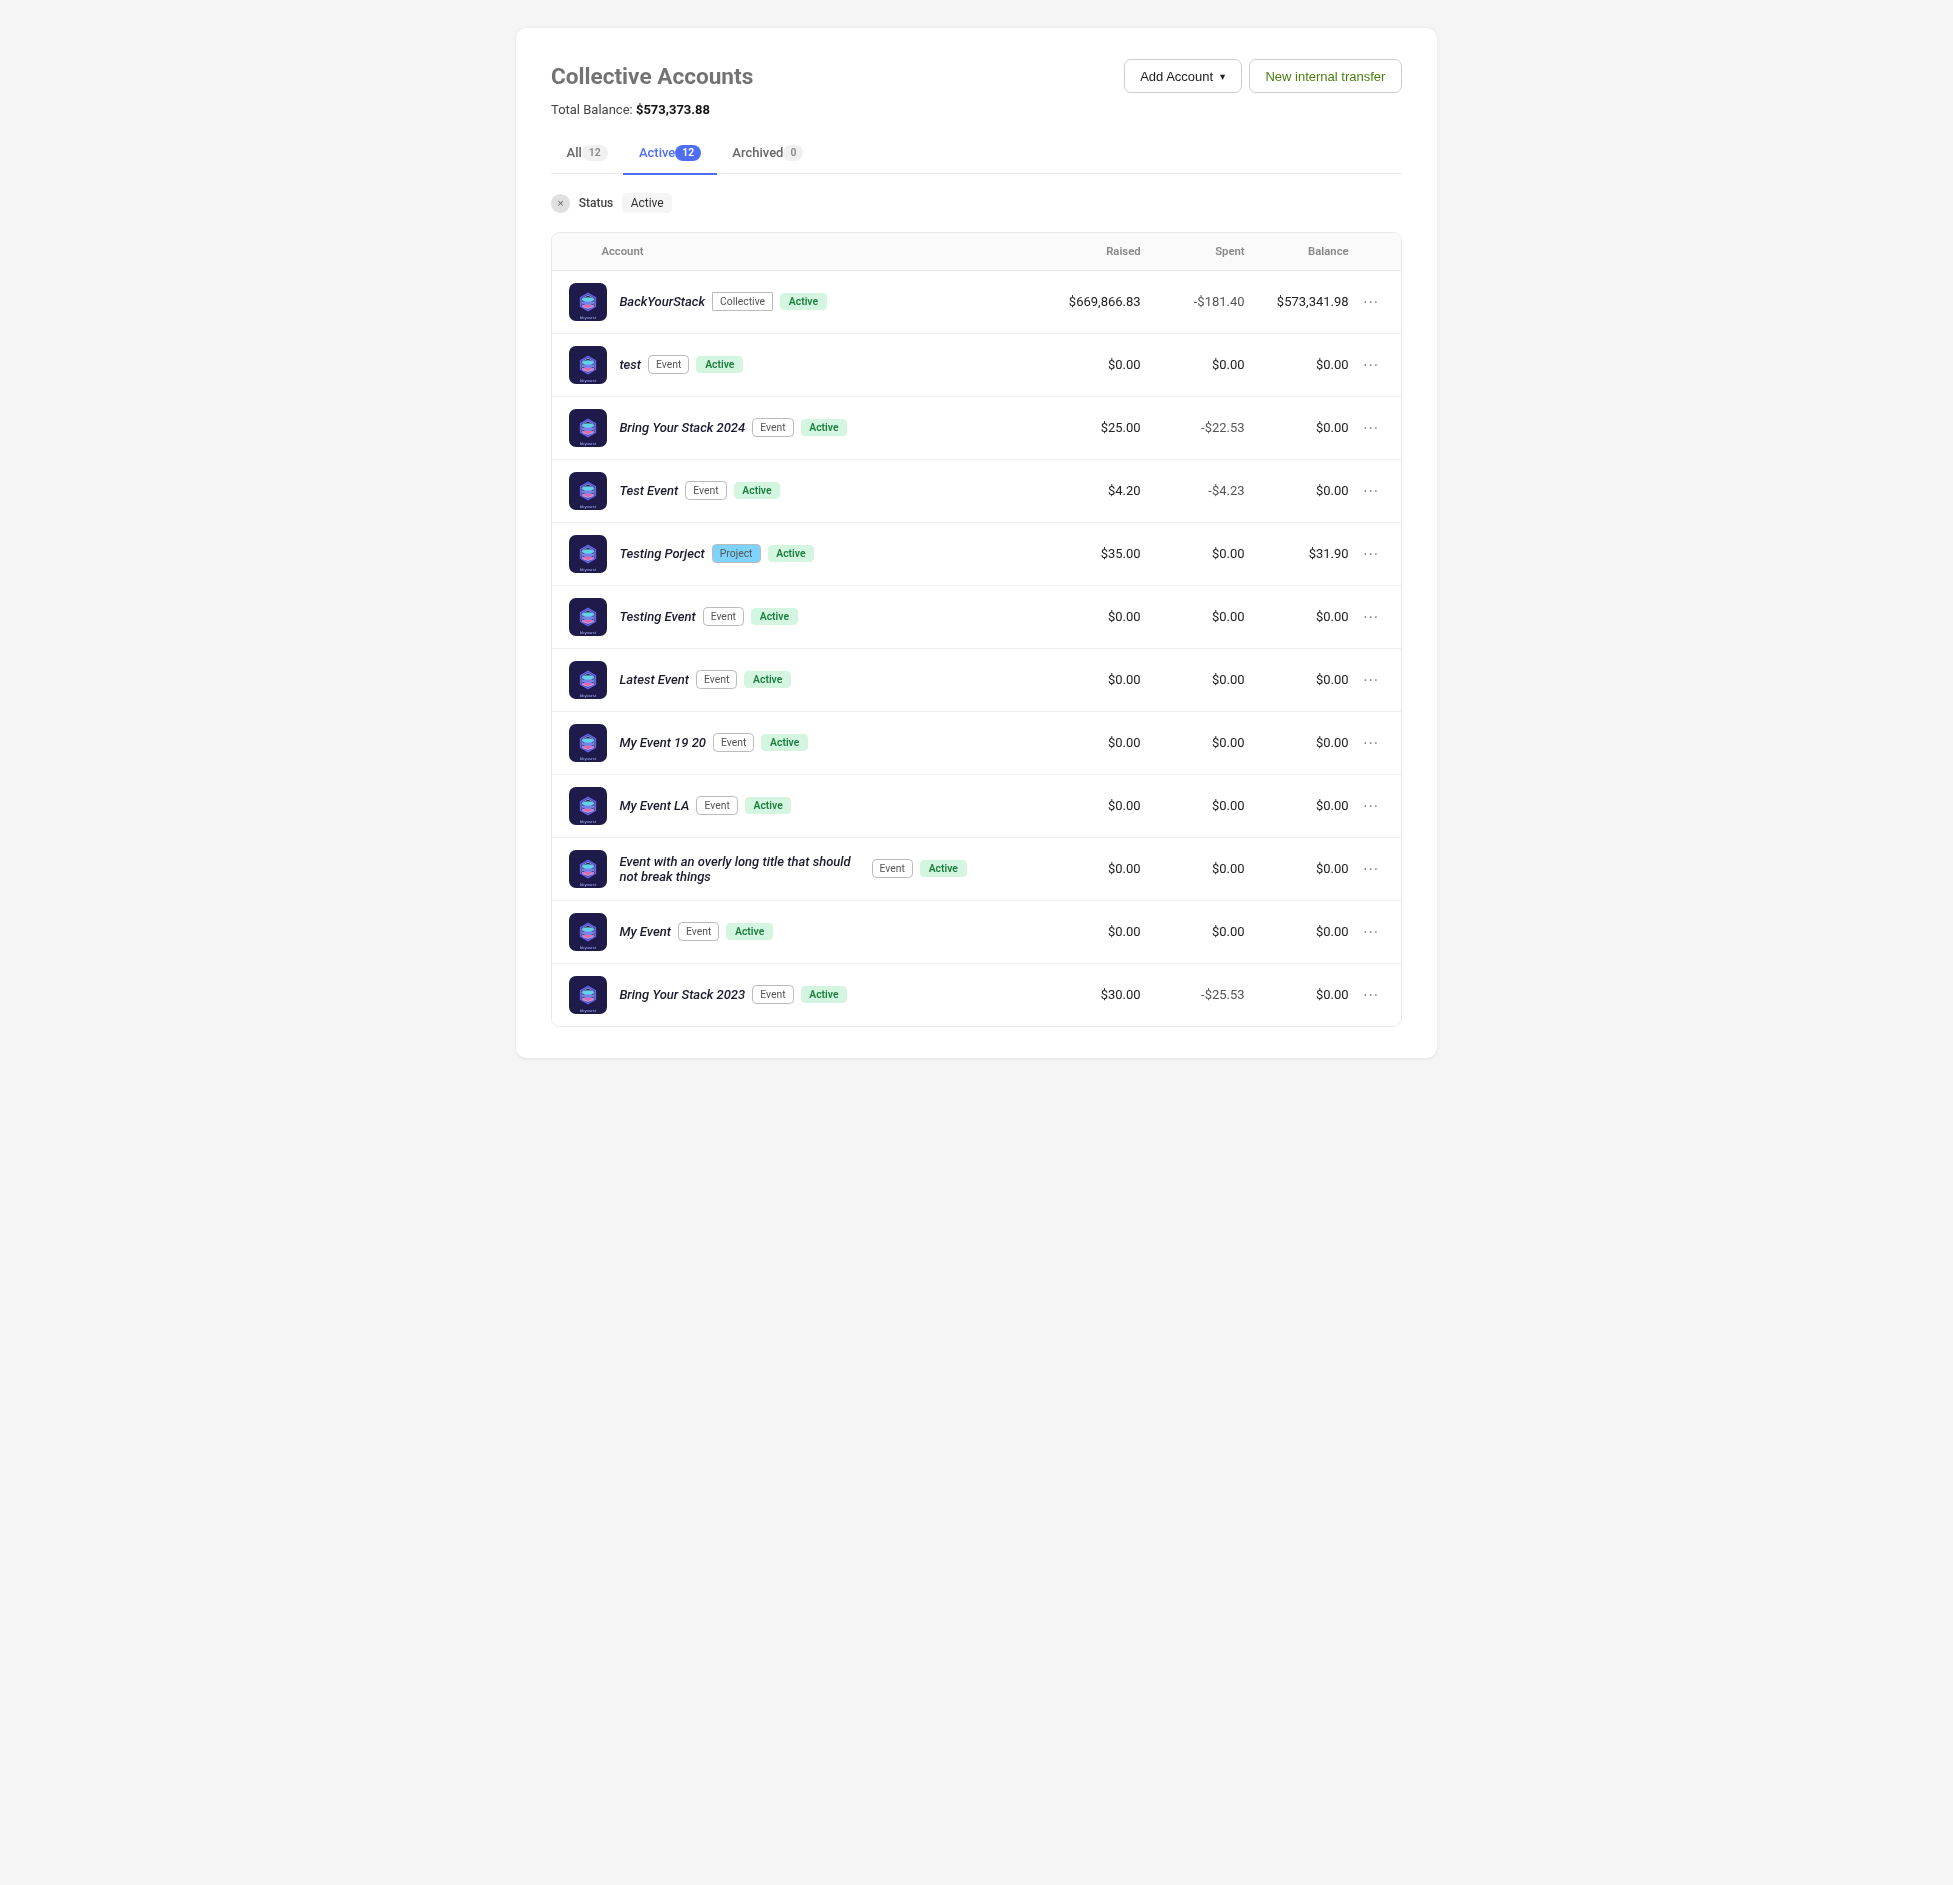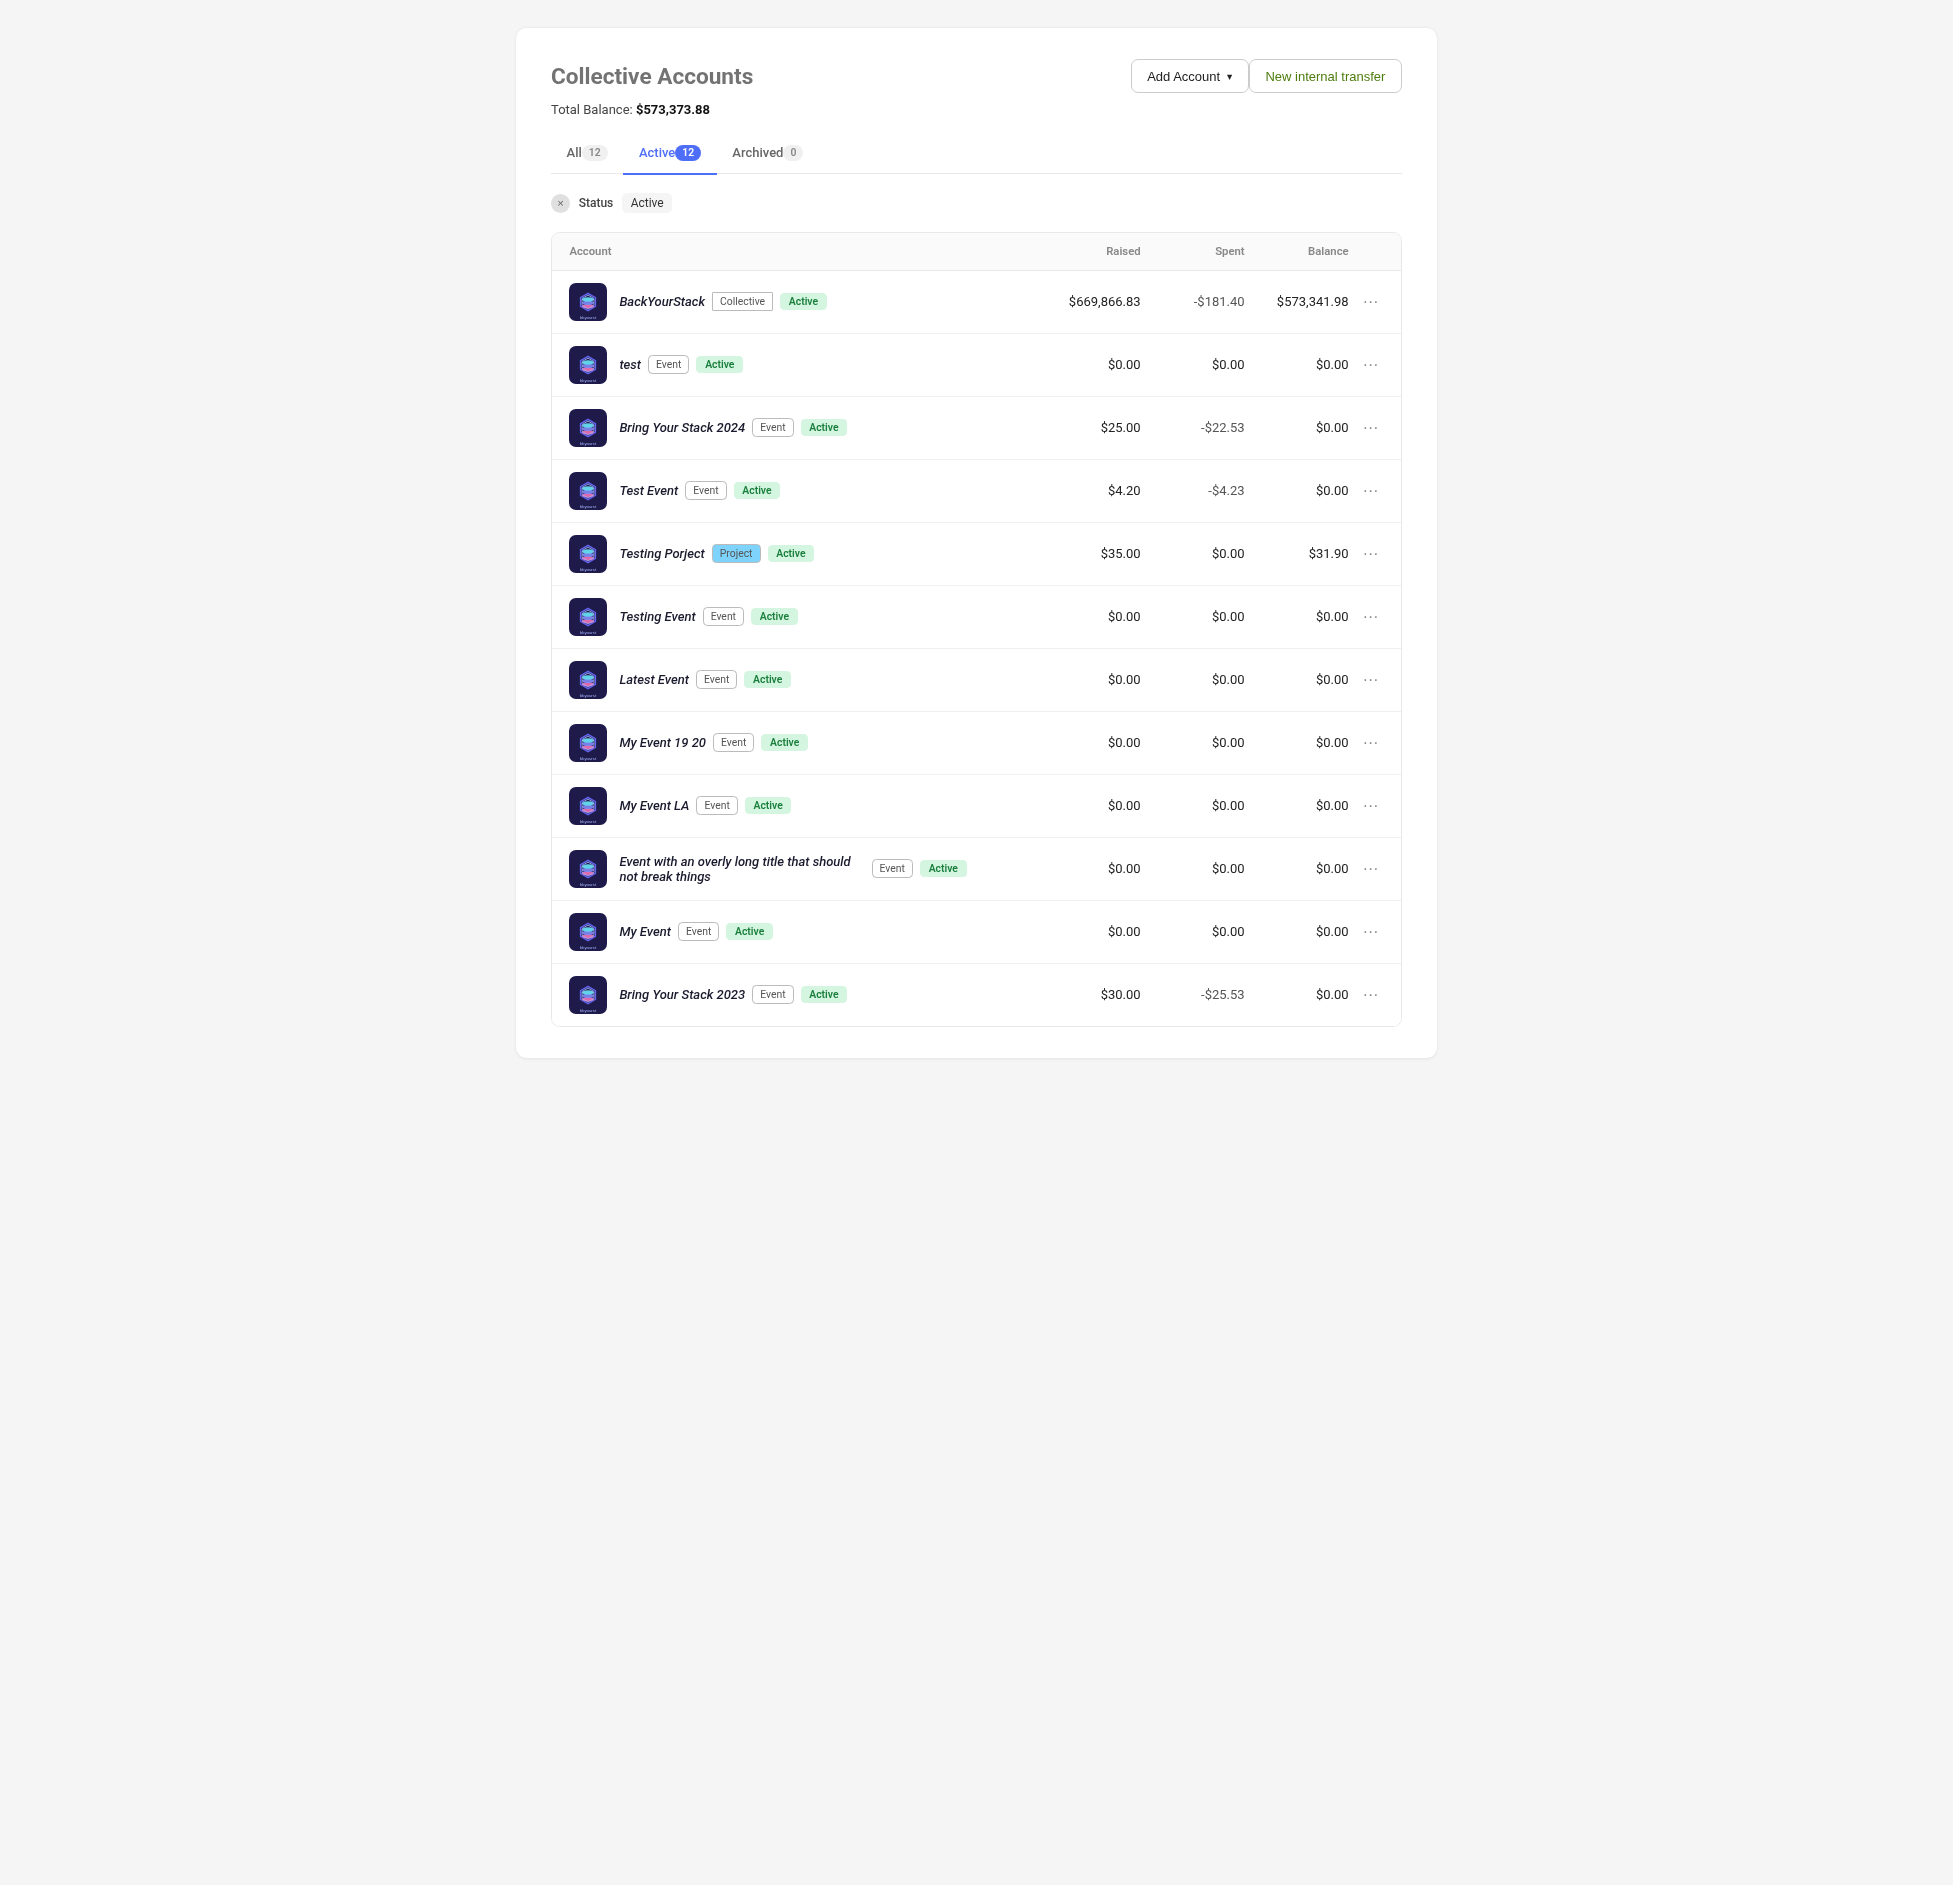--- a/index.html
+++ b/index.html
@@ -24,21 +24,21 @@
       justify-content: space-between;
       margin-bottom: 8.7px;
     }
     .page-title {
       font-size: 22.6px;
       font-weight: 700;
       color: #737373;
     }
     .header-buttons {
       display: flex;
-      gap: 0;
+      gap: 7px;
     }
     .btn-add-account {
       display: flex;
       align-items: center;
       gap: 5.2px;
       border: 1.3px solid #ccc;
       border-radius: 7px;
       padding: 8.7px 15.6px;
       font-size: 13px;
       font-weight: 500;
@@ -146,20 +146,21 @@
       display: grid;
       grid-template-columns: 1fr 174px 104px 104px 35px;
       padding: 12px 17.4px;
       background: #fafafa;
       border-bottom: 1.3px solid #e8e8e8;
     }
     .col-header {
       font-size: 11.3px;
       font-weight: 600;
       color: #888;
+      margin-left: 32px;
     }
     .col-account { }
     .col-raised { text-align: right; }
     .col-spent { text-align: right; }
     .col-balance { text-align: right; }
     .table-row {
       display: grid;
       grid-template-columns: 1fr 174px 104px 104px 35px;
       padding: 12px 17.4px;
       border-bottom: 0.9px solid #f0f0f0;

